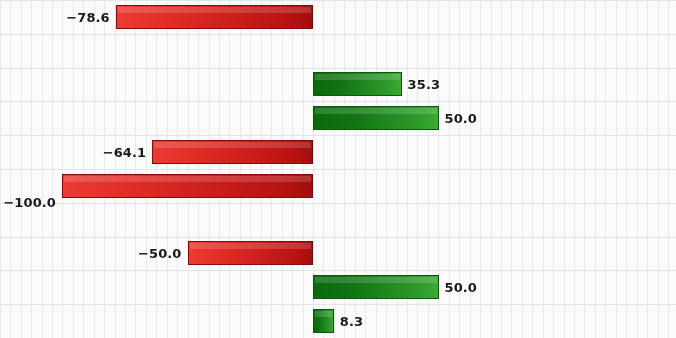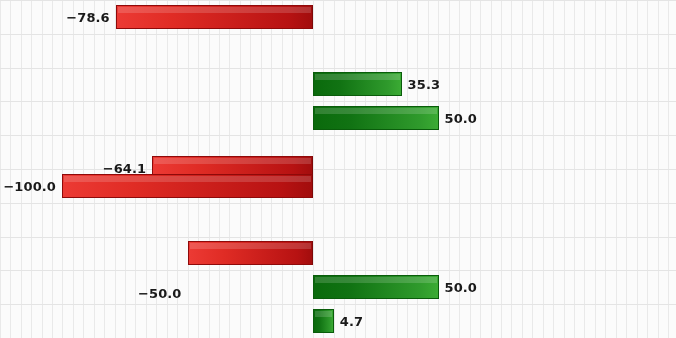--- a/index.html
+++ b/index.html
@@ -185,45 +185,45 @@
           <div class="bar-inner-hl"></div>
         </div>
         <div class="bar-label right" style="left: 407.603px;">35.3</div>
       </div>
       <div class="bar-row" style="top: 101.4px; height: 33.8px;">
         <div class="bar pos" style="width: 125.5px; left: 313px;">
           <div class="bar-inner-hl"></div>
         </div>
         <div class="bar-label right" style="left: 444.5px;">50.0</div>
       </div>
-      <div class="bar-row" style="top: 135.2px; height: 33.8px; margin-top: 16px;">
+      <div class="bar-row" style="top: 135.2px; height: 33.8px;">
         <div class="bar neg" style="width: 160.891px; left: 152.109px;">
           <div class="bar-inner-hl"></div>
         </div>
         <div class="bar-label left" style="right: 529.891px;">−64.1</div>
       </div>
       <div class="bar-row" style="top: 169px; height: 33.8px;">
         <div class="bar neg" style="width: 251px; left: 62px;">
           <div class="bar-inner-hl"></div>
         </div>
-        <div class="bar-label left" style="right: 620px;">−100.0</div>
+        <div class="bar-label left" style="right: 620px; margin-top: 16px;">−100.0</div>
       </div>
       <div class="bar-row" style="top: 236.6px; height: 33.8px;">
         <div class="bar neg" style="width: 125.5px; left: 187.5px;">
           <div class="bar-inner-hl"></div>
         </div>
-        <div class="bar-label left" style="right: 494.5px; margin-top: 40px;">−50.0</div>
+        <div class="bar-label left" style="right: 494.5px;">−50.0</div>
       </div>
       <div class="bar-row" style="top: 270.4px; height: 33.8px;">
         <div class="bar pos" style="width: 125.5px; left: 313px;">
           <div class="bar-inner-hl"></div>
         </div>
         <div class="bar-label right" style="left: 444.5px;">50.0</div>
       </div>
       <div class="bar-row" style="top: 304.2px; height: 33.8px;">
         <div class="bar pos" style="width: 20.833px; left: 313px;">
           <div class="bar-inner-hl"></div>
         </div>
-        <div class="bar-label right" style="left: 339.833px;">4.7</div>
+        <div class="bar-label right" style="left: 339.833px;">8.3</div>
       </div>
     </div>
 
 </div>
 
 </body></html>

